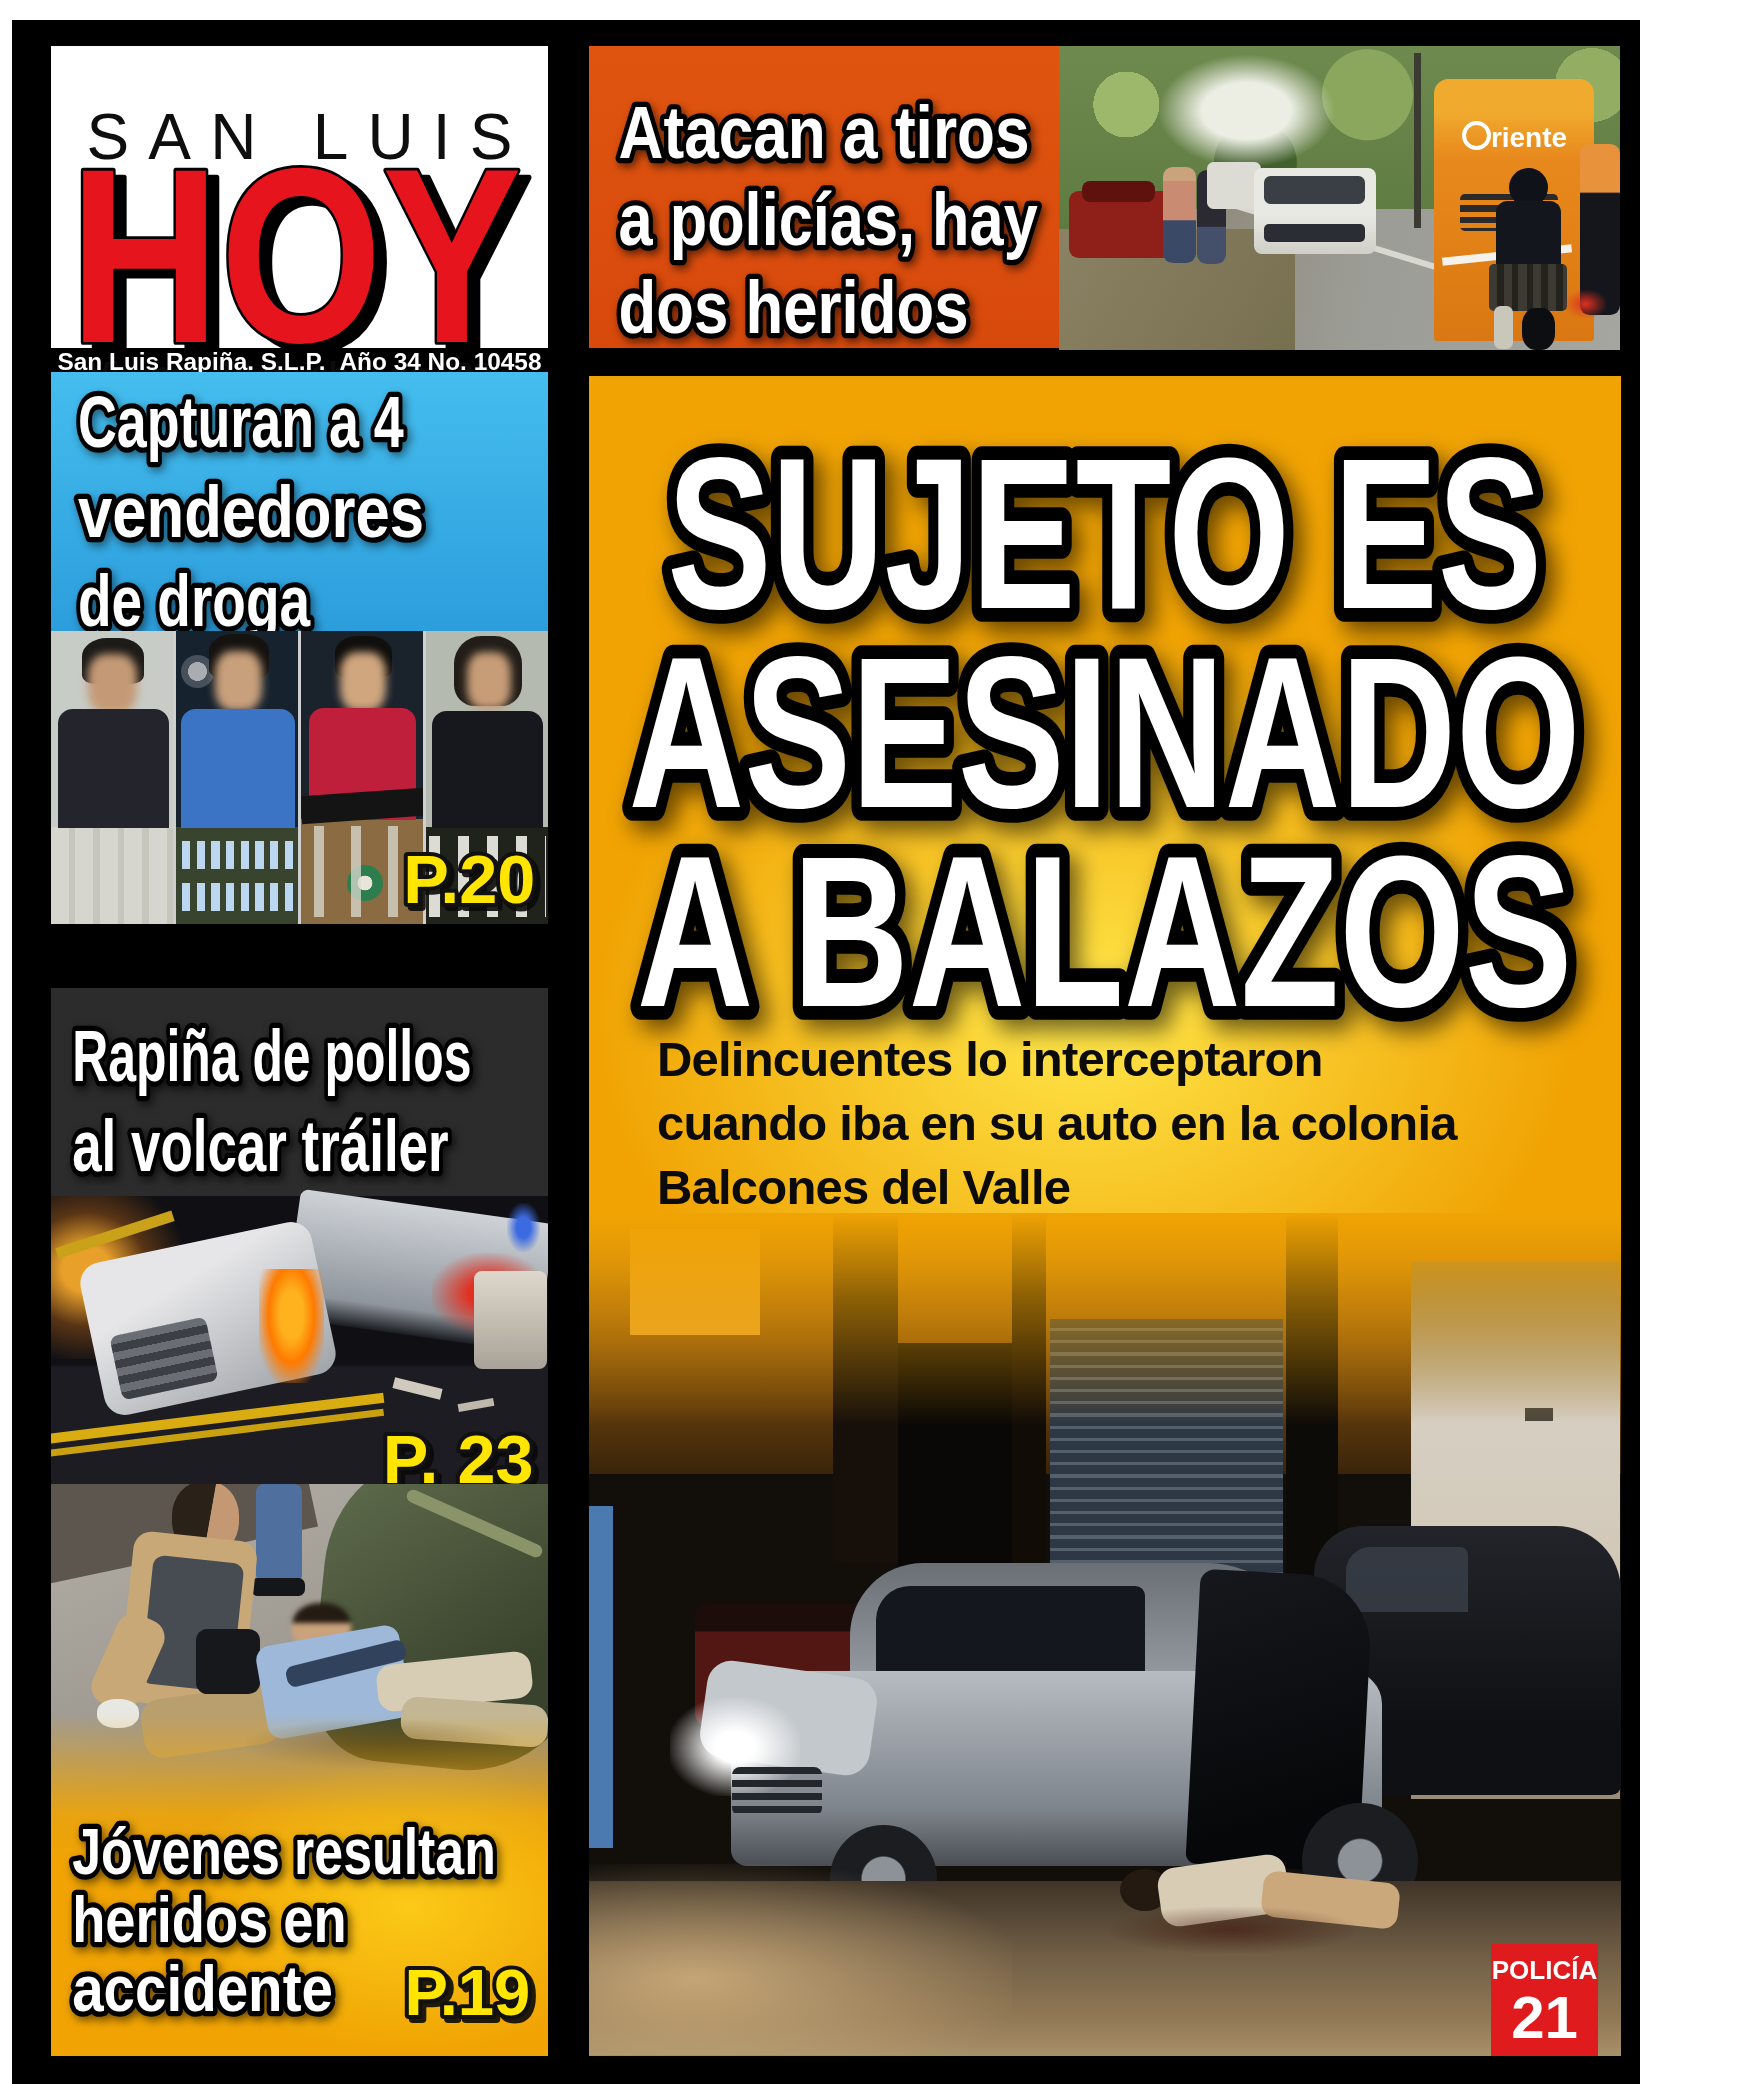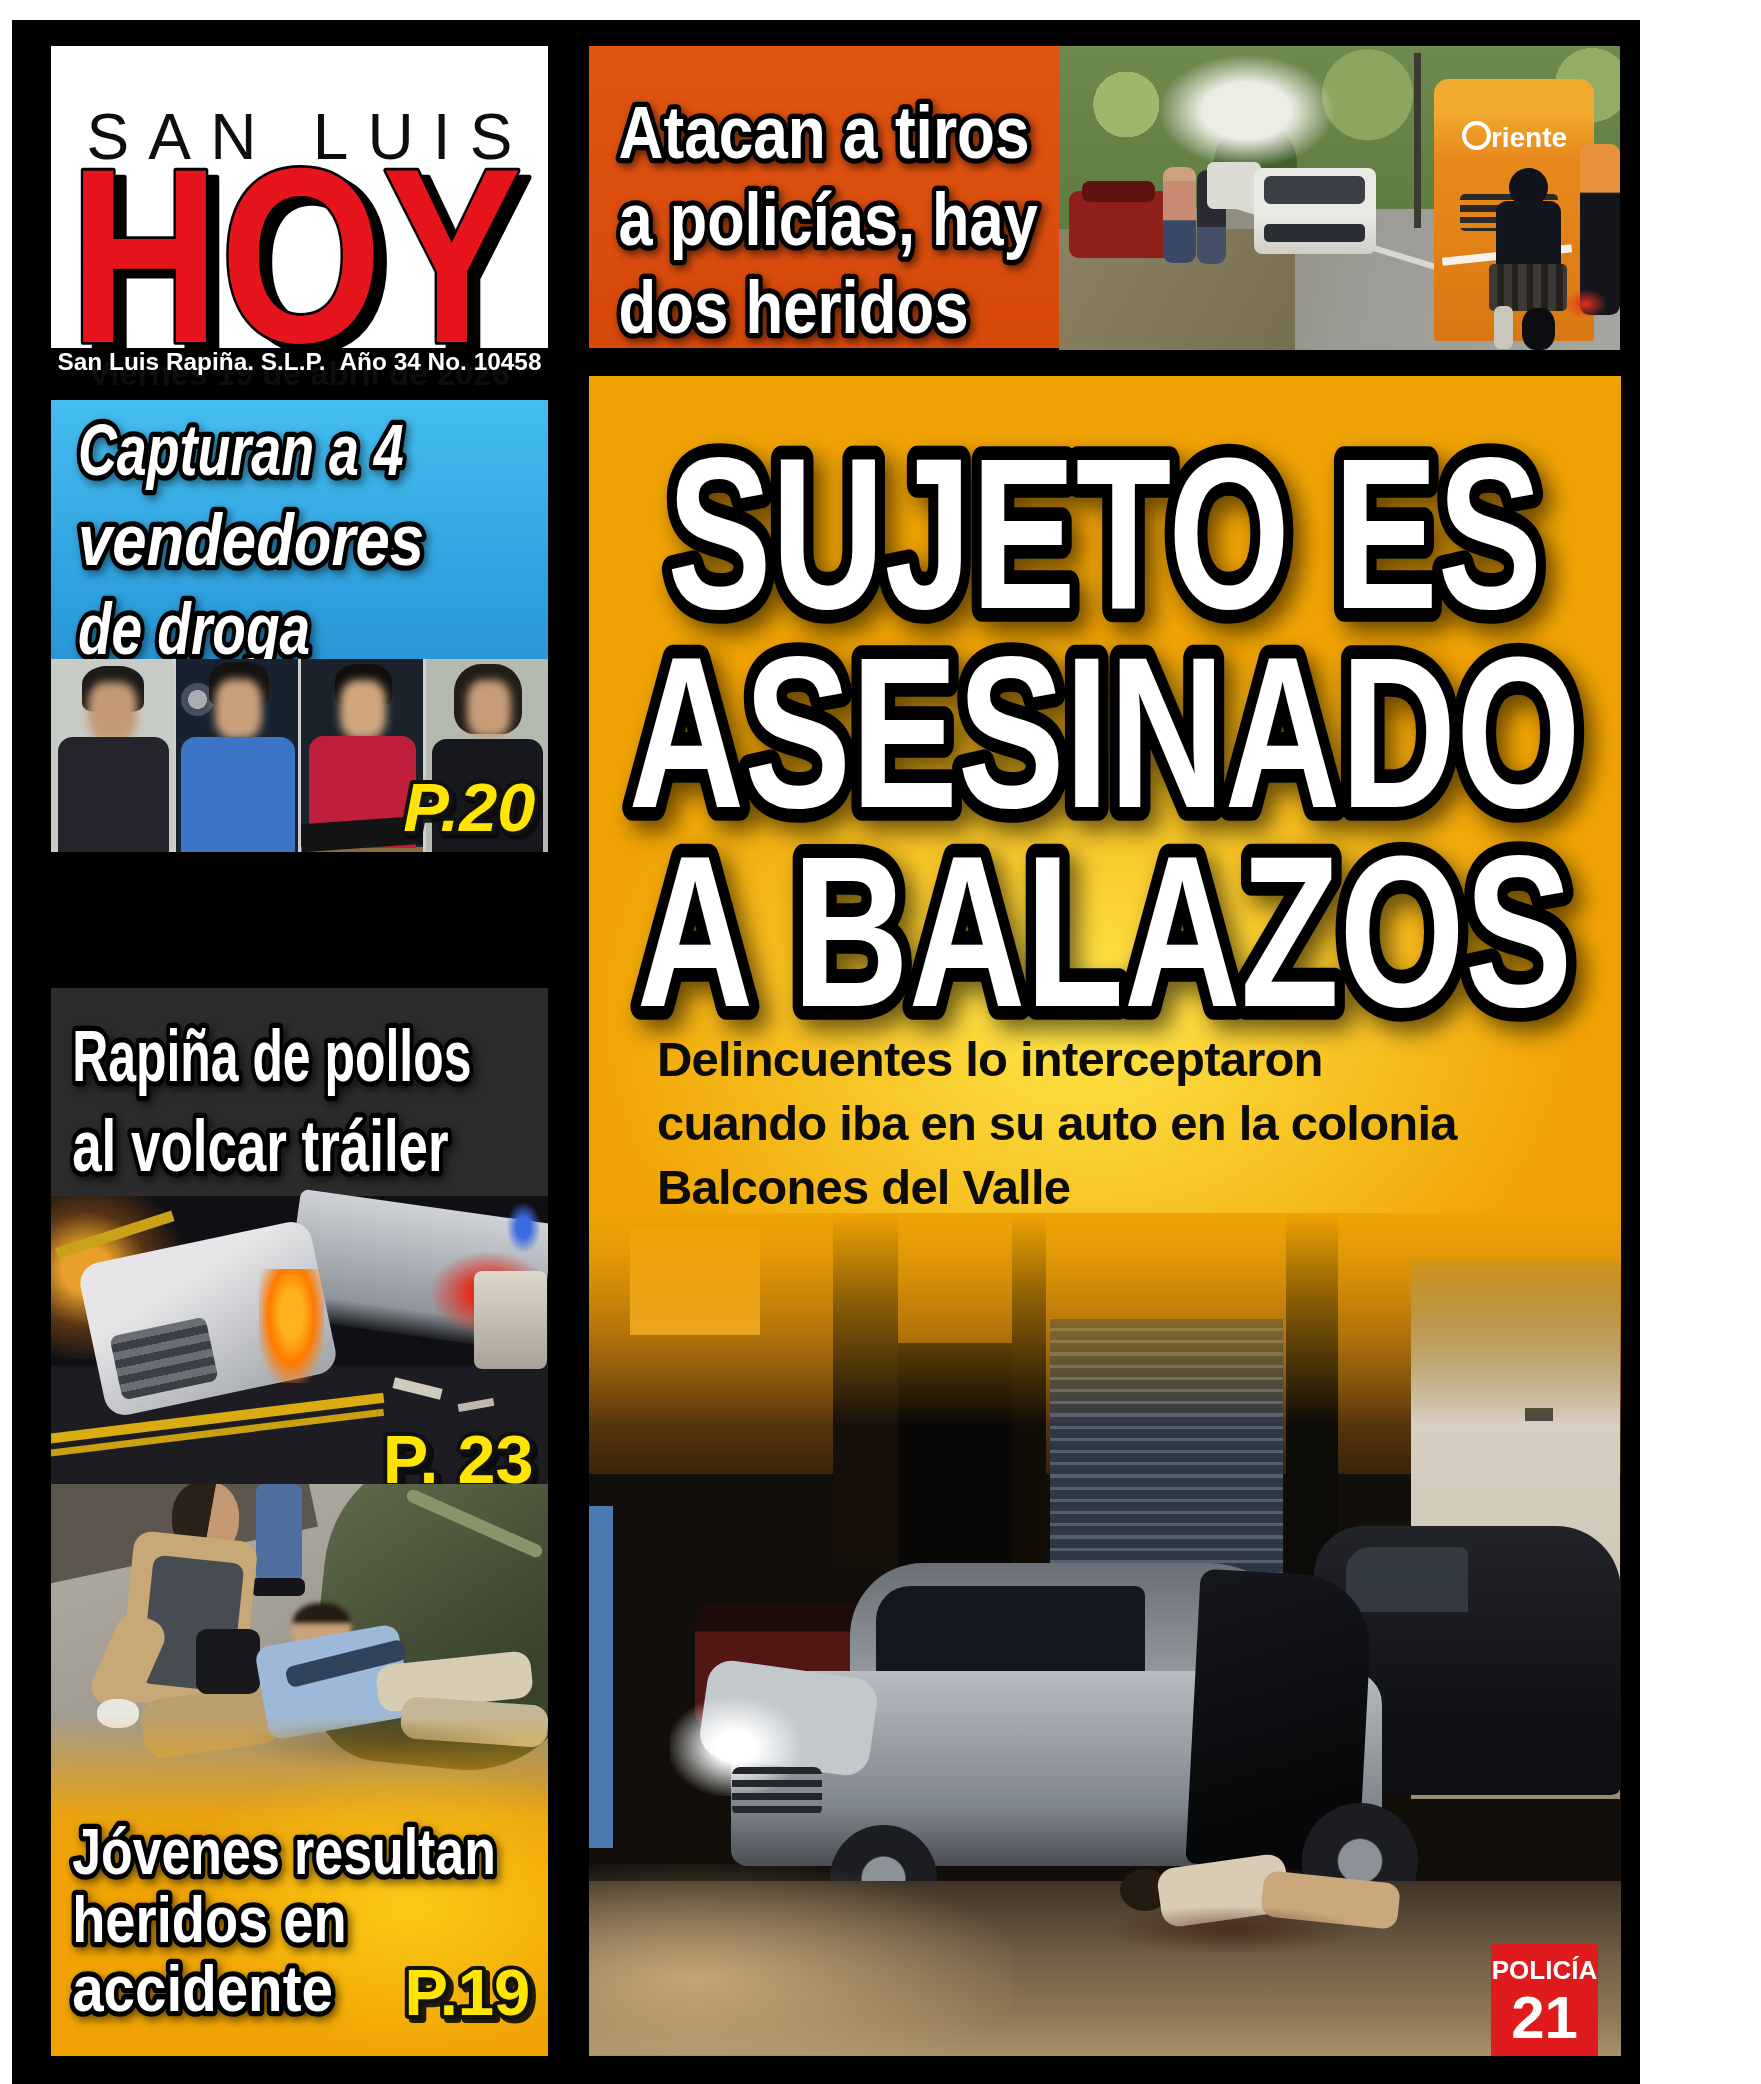--- a/index.html
+++ b/index.html
@@ -18,22 +18,22 @@
            padding:0 6.5px;box-sizing:border-box;}
   
   svg text{font-family:"Liberation Sans",sans-serif;font-weight:bold;}
   .hoy-t{fill:#e6151d;stroke:#000;stroke-width:7px;paint-order:stroke;stroke-linejoin:round;}
   .stroke-big{fill:#fff;stroke:#000;stroke-width:34px;paint-order:stroke;stroke-linejoin:round;}
   .stroke-md{fill:#fff;stroke:#000;stroke-width:13px;paint-order:stroke;stroke-linejoin:round;}
   .stroke-ref{fill:#ffe500;stroke:#111;stroke-width:10px;paint-order:stroke;stroke-linejoin:round;}
   
   .orange-box{left:589px;top:46px;width:471px;height:302px;background:linear-gradient(180deg,#df5510,#d8490c);}
   .street-photo{left:1059px;top:46px;width:561px;height:304px;background:#6d874e;overflow:hidden;}
-  .blue-panel{left:51px;top:400px;width:497px;height:452px;
-              background:linear-gradient(180deg,#45bdee 0%,#2d9fdd 45%,#1b74c4 100%);overflow:hidden;font-style:italic;}
+  .blue-panel{left:51px;top:372px;width:497px;height:552px;
+              background:linear-gradient(180deg,#45bdee 0%,#2d9fdd 45%,#1b74c4 100%);overflow:hidden;}
   .dark-panel{left:51px;top:988px;width:497px;height:514px;background:#2c2c2c;overflow:hidden;}
   .bottom-panel{left:51px;top:1484px;width:497px;height:572px;background:#9b968e;overflow:hidden;}
   .main-panel{left:589px;top:376px;width:1032px;height:1680px;overflow:hidden;
       background:radial-gradient(ellipse 798px 619px at 48% 38%, #ffe74a 0%, rgba(255,231,74,0) 62%),#f0a303;}
   .subhead{left:68px;top:651px;width:896px;text-align:left;font-size:49px;font-weight:bold;
            color:#0b0b0b;line-height:64px;letter-spacing:-0.8px;}
   .badge{left:902px;top:1568px;width:107px;height:112px;background:#e01b1e;text-align:center;}
   .badge .b1{display:block;color:#fff;font-weight:bold;font-size:26px;margin-top:11.4px;letter-spacing:0px;}
   .badge .b2{display:block;color:#fff;font-weight:bold;font-size:60px;line-height:60px;margin-top:1.6px;}
   

